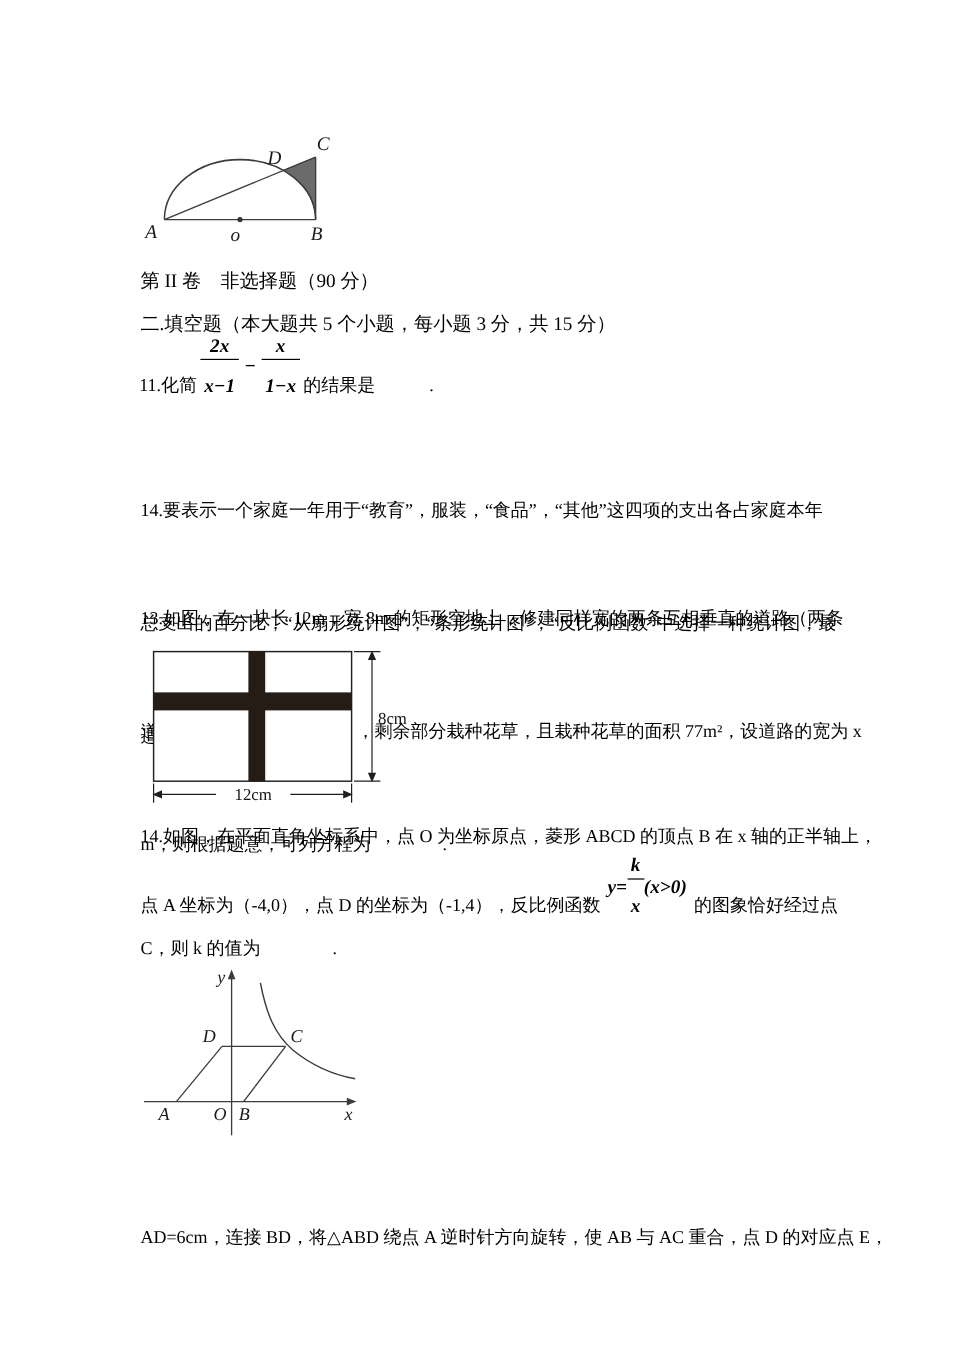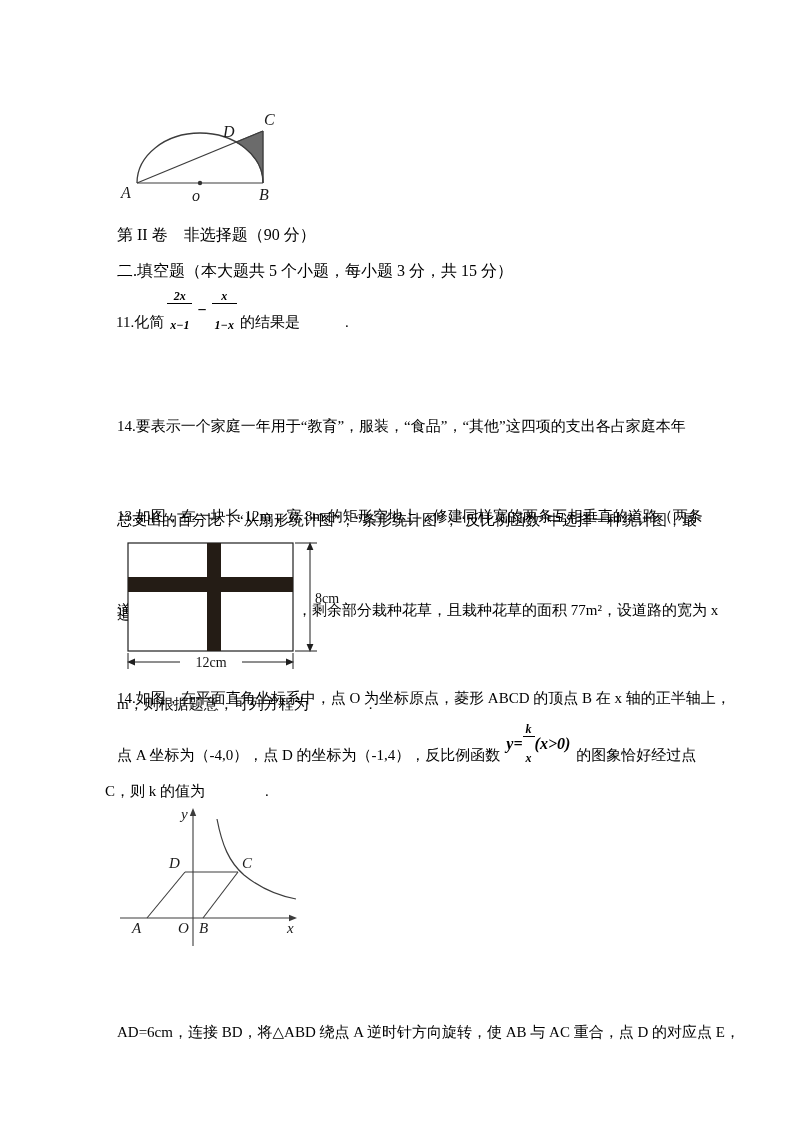--- a/index.html
+++ b/index.html
@@ -8,21 +8,21 @@
     background:#ffffff;color:#000;
     font-family:"Liberation Serif","DejaVu Serif",serif;
   }
   .abs{position:absolute;}
   .para{font-size:15px;line-height:31.4px;white-space:pre;}
   .line{font-size:15px;line-height:21px;white-space:pre;}
   .mixrow{display:flex;align-items:flex-end;}
   .mixrow .t{font-size:15px;line-height:20px;white-space:pre;}
   .fracgrp{display:inline-flex;align-items:center;margin:0 3px;}
   .frac{display:inline-flex;flex-direction:column;align-items:center;
-        font-weight:bold;font-style:italic;font-size:12px;line-height:1.05;}
+        font-weight:bold;font-style:italic;font-size:16px;line-height:1.05;}
   .frac .num{padding:0 3px 1px;}
   .frac .den{border-top:1.6px solid #000;padding:15px 3px 0;}
   .mop{font-weight:bold;font-size:16px;margin:0 5px;transform:translateY(-1px);}
   .fx{font-weight:bold;font-style:italic;font-size:16px;white-space:pre;}
   .formula{display:inline-flex;align-items:center;margin:0 6px;}
   svg{display:block;}
   svg text{font-family:"Liberation Serif","DejaVu Serif",serif;}
   .figlabel{font-style:italic;font-size:16px;fill:#1a1a1a;}
   .dimlabel{font-size:14px;fill:#111;}
 </style>
@@ -105,21 +105,21 @@
     <span class="fx">y=</span>
     <span class="frac">
       <span class="num">k</span>
       <span class="den">x</span>
     </span>
     <span class="fx">(x&gt;0)</span>
   </span>
   <span class="t">的图象恰好经过点</span>
 </div>
 
-<div class="abs line" style="left:105px;top:781px;">C，则 k 的值为　　　　.</div>
+<div class="abs line" style="left:117px;top:781px;">C，则 k 的值为　　　　.</div>
 
 <svg class="abs" style="left:116px;top:803px;" width="190" height="150" viewBox="0 0 190 150">
   <line x1="77" y1="10" x2="77" y2="143" stroke="#3c3c3c" stroke-width="1.1"></line>
   <polygon points="77,5 73.8,13 80.2,13" fill="#3c3c3c"></polygon>
   <line x1="4" y1="115" x2="176" y2="115" stroke="#3c3c3c" stroke-width="1.1"></line>
   <polygon points="181,115 173,111.8 173,118.2" fill="#3c3c3c"></polygon>
 
   <line x1="31" y1="115" x2="69" y2="69" stroke="#3c3c3c" stroke-width="1.1"></line>
   <line x1="69" y1="69" x2="122" y2="69" stroke="#3c3c3c" stroke-width="1.1"></line>
   <line x1="87" y1="115" x2="122" y2="69" stroke="#3c3c3c" stroke-width="1.1"></line>

